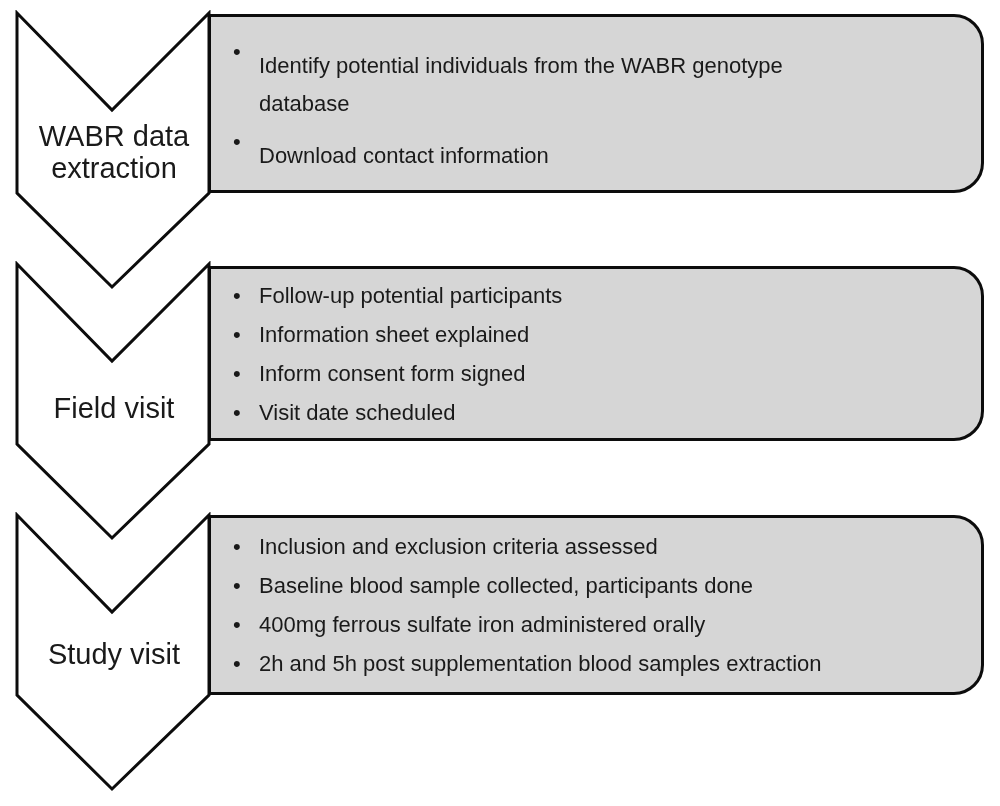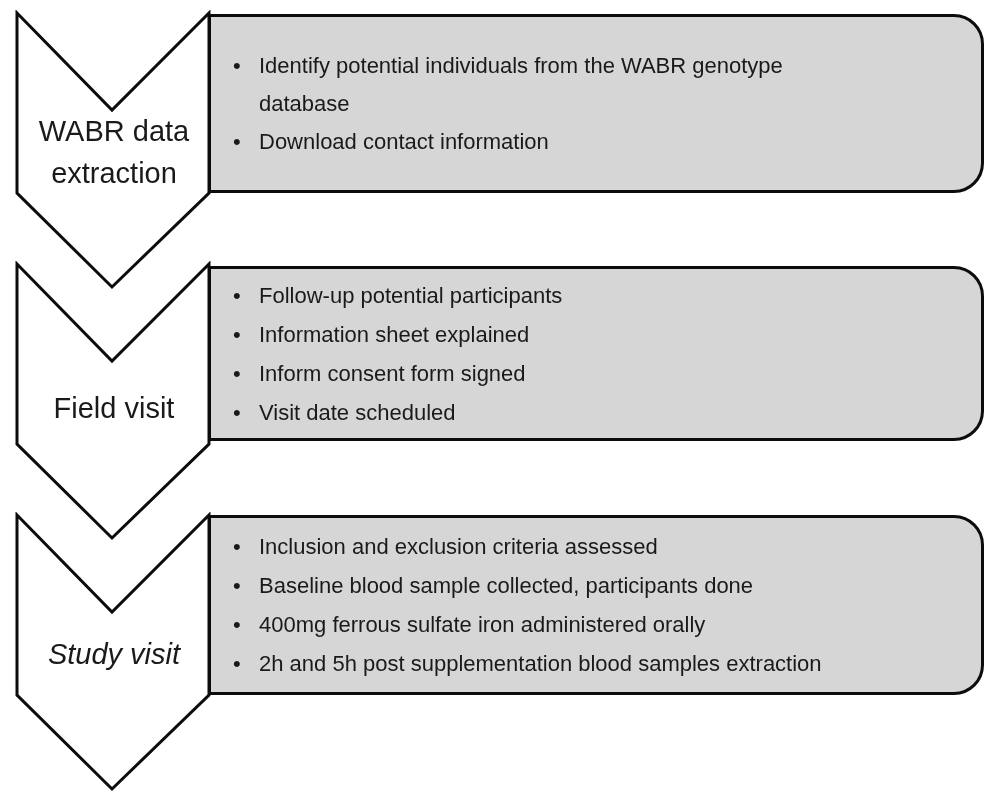--- a/index.html
+++ b/index.html
@@ -45,21 +45,21 @@
     font-size: 22px;
     line-height: 38px;
   }
   .box-2 li, .box-3 li { line-height: 39px; }
   .bullet {
     flex: 0 0 26px;
     width: 26px;
     font-size: 22px;
   }
   .li-text { flex: 0 1 auto; }
-  .box-1 .li-text { max-width: 580px; }
+  .box-1 .li-text { max-width: 580px; margin-top: 14px; }
 
   
   .chevron-svg {
     position: absolute;
     left: 14px;
     width: 200px;
     height: 282px;
     z-index: 2;
   }
   .chev-1 { top: 10px; }
@@ -70,26 +70,26 @@
     position: absolute;
     left: 14px;
     width: 200px;
     height: 83px;
     display: flex;
     align-items: center;
     justify-content: center;
     text-align: center;
     color: #1a1a1a;
     font-size: 29px;
-    line-height: 42px;
+    line-height: 32px;
     z-index: 3;
   }
   .label-1 { top: 110px; }
   .label-2 { top: 366px; }
-  .label-3 { top: 612px; font-style: italic; }
+  .label-3 { top: 612px; }
 </style>
 </head>
 <body>
 
 <div class="canvas">
 
   <div class="content-box box-1">
     <ul>
       <li>
         <span class="bullet">•</span>

